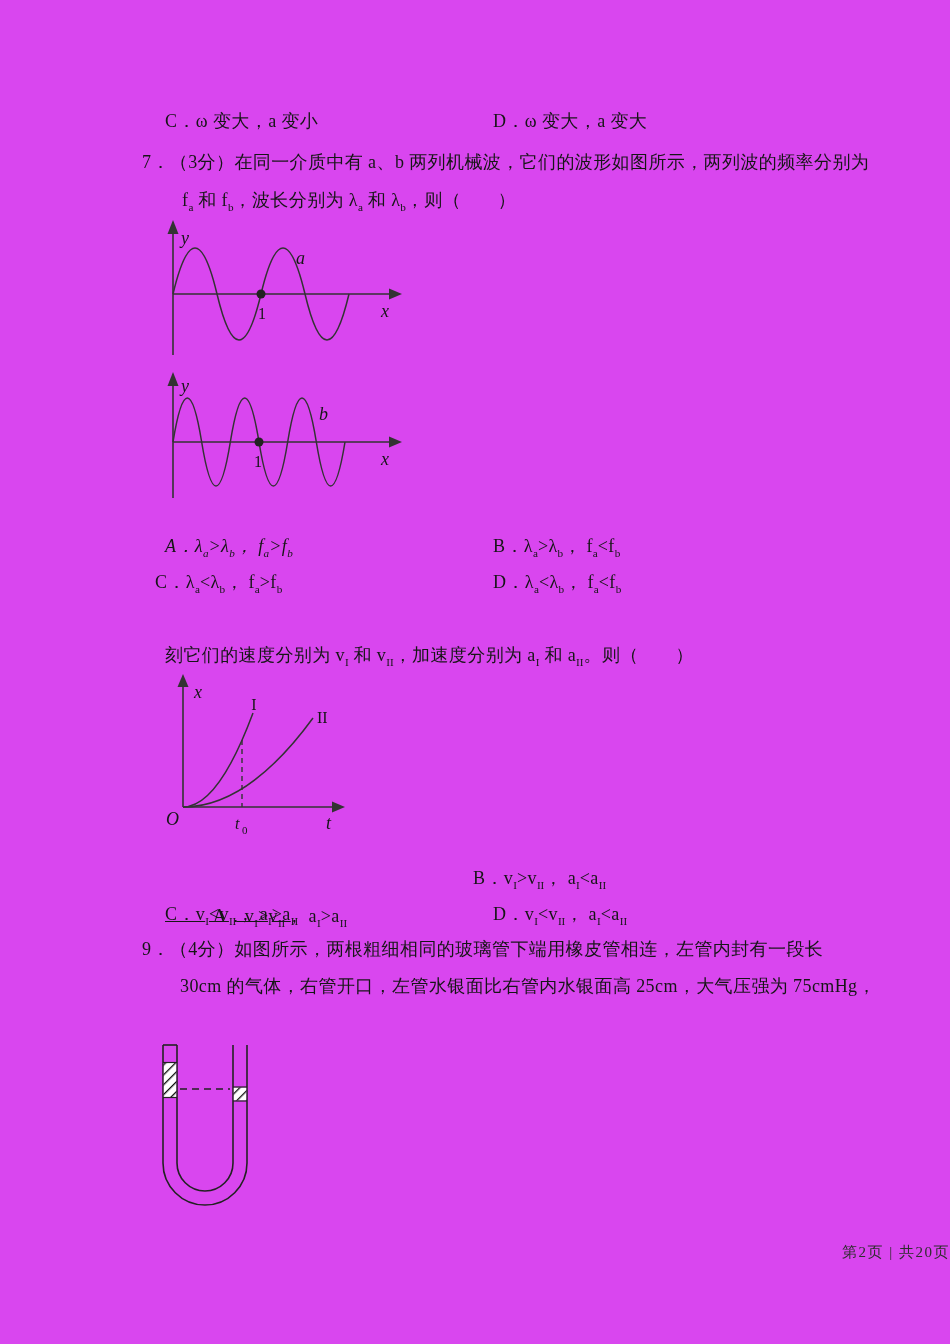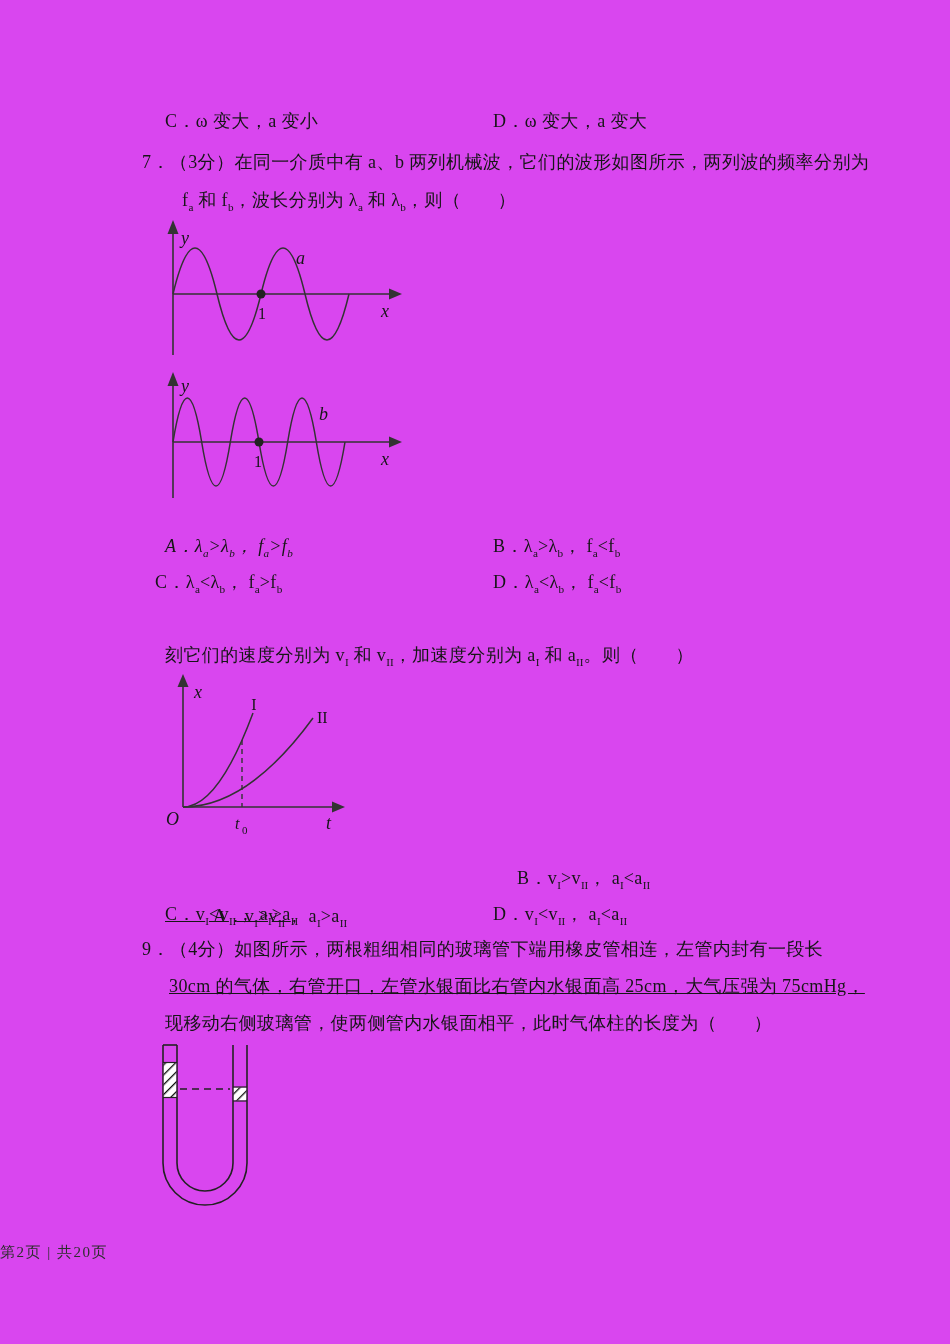--- a/index.html
+++ b/index.html
@@ -10,21 +10,21 @@
   }
   .t { position:absolute; font-size:18px; line-height:24px; white-space:pre; letter-spacing:0.4px; }
   .t sub { font-size:0.62em; letter-spacing:0; }
   .fig { position:absolute; }
   .fig text { font-family:"Liberation Serif","DejaVu Serif",serif; fill:#161616; }
   .math  { font-style:italic; font-size:18px; }
   .math-s{ font-style:italic; font-size:16px; }
   .plain { font-style:normal; font-size:16px; }
   .sub0  { font-style:normal; font-size:11px; }
   .footer {
-    position:absolute; left:0; top:1243px; width:950px; text-align:left;
+    position:absolute; left:0; top:1243px; width:950px; text-align:right;
     font-size:15px; color:#2e2e2e; letter-spacing:1.5px;
   }
 </style>
 </head>
 <body>
 
 <div class="doc">
 
   <span class="t" style="left:165px; top:109px;">C．ω 变大，a 变小</span>
   <span class="t" style="left:493px; top:109px;">D．ω 变大，a 变大</span>
@@ -76,27 +76,26 @@
     <text class="math" x="34" y="26">x</text>
     <text class="math" x="166" y="157">t</text>
     <text class="math" x="6" y="153">O</text>
     <text class="plain" x="94" y="38" text-anchor="middle">I</text>
     <text class="plain" x="157" y="51">II</text>
     <text class="math-s" x="75" y="157">t</text>
     <text class="sub0" x="82" y="162">0</text>
   </svg>
 
   <span class="t" style="left:165px; top:904px;margin-left:48px;">A．v<sub>I</sub>&gt;v<sub>II</sub>， a<sub>I</sub>&gt;a<sub>II</sub></span>
-  <span class="t" style="left:517px; top:866px;">B．v<sub>I</sub>&gt;v<sub>II</sub>， a<sub>I</sub>&lt;a<sub>II</sub></span>
+  <span class="t" style="left:473px; top:866px;">B．v<sub>I</sub>&gt;v<sub>II</sub>， a<sub>I</sub>&lt;a<sub>II</sub></span>
   <span class="t" style="left:165px; top:902px;text-decoration:underline;">C．v<sub>I</sub>&lt;v<sub>II</sub>， a<sub>I</sub>&gt;a<sub>II</sub></span>
   <span class="t" style="left:493px; top:902px;">D．v<sub>I</sub>&lt;v<sub>II</sub>， a<sub>I</sub>&lt;a<sub>II</sub></span>
 
   <span class="t" style="left:142px; top:937px;text-align:right;">9．（4分）如图所示，两根粗细相同的玻璃管下端用橡皮管相连，左管内封有一段长</span>
-  <span class="t" style="left:169px; top:974px;text-decoration:underline;">30cm 的气体，右管开口，左管水银面比右管内水银面高 25cm，大气压强为 75cmHg，</span>
-  <span class="t" style="left:165px; top:1011px;">现移动右侧玻璃管，使两侧管内水银面相平，此时气体柱的长度为（　　）</span>
+  <span class="t" style="left:180px; top:974px;">30cm 的气体，右管开口，左管水银面比右管内水银面高 25cm，大气压强为 75cmHg，</span>
 
   <svg class="fig" style="left:150px; top:1038px;" width="120" height="175" viewBox="0 0 120 175">
     <defs>
       <pattern id="hatch" width="7" height="7" patternUnits="userSpaceOnUse" patternTransform="rotate(45)">
         <rect width="7" height="7" fill="#ffffff"></rect>
         <line x1="0" y1="0" x2="0" y2="7" stroke="#111" stroke-width="2.6"></line>
       </pattern>
     </defs>
     <path d="M13,7 H27" stroke="#222" stroke-width="1.6" fill="none"></path>
     <path d="M13,7 V125" stroke="#222" stroke-width="1.6" fill="none"></path>

